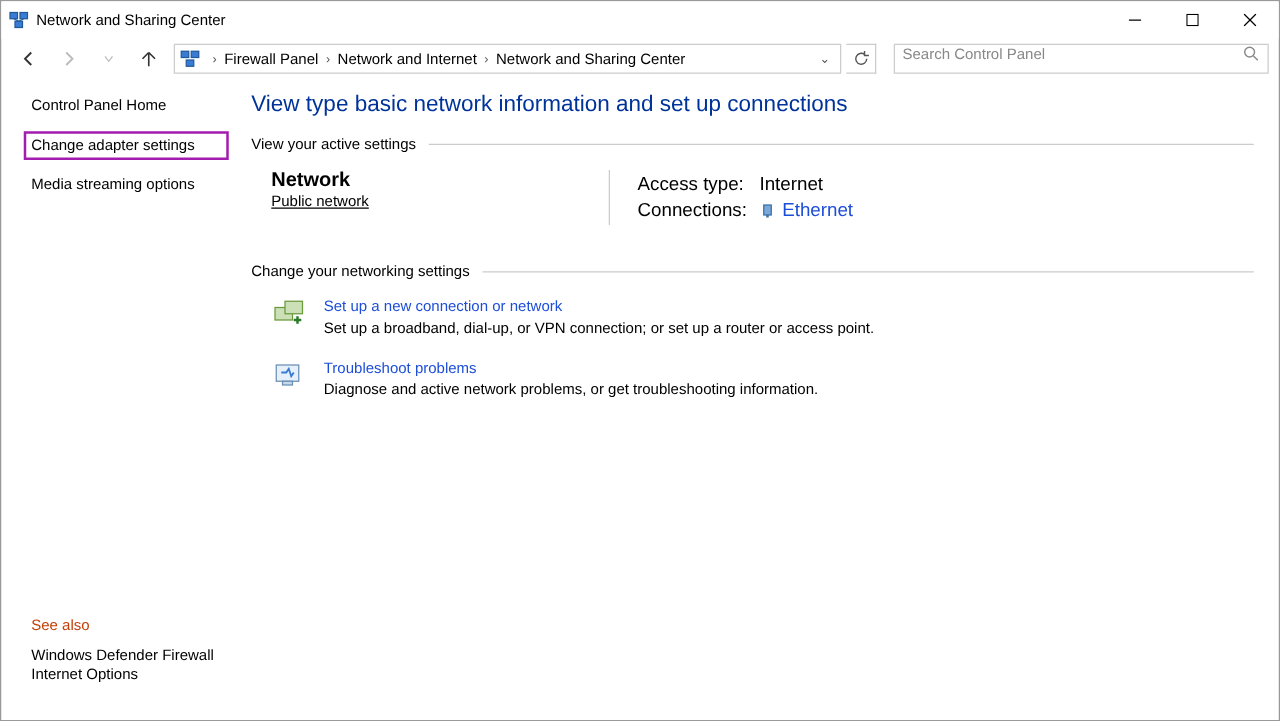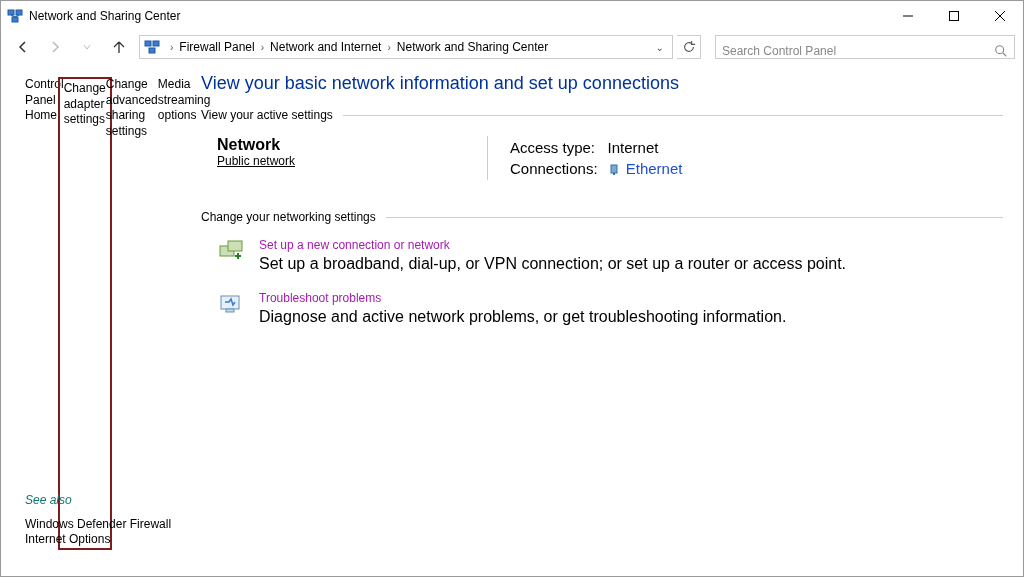--- a/index.html
+++ b/index.html
@@ -51,52 +51,52 @@
   .breadcrumb .chevron { color: #555; margin: 0 6px; font-size:10px; }
   .breadcrumb .bc-part {  }
   .breadcrumb .end-chevron { margin-left:auto; color:#555; font-size:10px; padding-right:4px;}
   .refresh-btn { width:24px; height:24px; border:1px solid #ccc; border-left:none; display:flex; align-items:center; justify-content:center; color:#555; }
   .searchbox {
     width: 300px;
     height: 24px;
     border: 1px solid #ccc;
     margin-left: 10px;
     display:flex;
-    align-items:flex-end;
+    align-items:flex-start;
     padding: 0 6px;
     color:#777;
   }
   .searchbox input { border:none; outline:none; flex:1; font-size:12px; color:#333; background:transparent;}
   .searchbox input::placeholder { color:#888; }
   .searchbox .search-icon { color:#888; }
   
   .main-area {
     display:flex;
     height: calc(100% - 62px);
   }
   .sidebar {
     width: 190px;
     padding: 14px 14px 14px 24px;
     display:flex;
-    flex-direction:row;
+    flex-direction:column;
     font-size:12px;
   }
   .sidebar .side-link {
     margin-bottom: 12px;
     color:#000;
     cursor:pointer;
     line-height:1.3;
   }
   .highlighted {
-    border: 2px solid #7f1d1d;
+    border: 2px solid #a21caf;
     margin-left:-6px; margin-right:-6px;
     padding:2px 4px;
   }
   .sidebar-bottom { position:absolute; bottom:16px; left:24px; width:170px; }
-  .see-also { color:#0f766e; margin-bottom:10px;font-style:italic; }
+  .see-also { color:#c2410c; margin-bottom:10px; }
   .content {
     flex:1;
     padding: 10px 20px 0 10px;
   }
   .page-heading {
     color:#003399;
     font-size:18px;
     font-weight:400;
     margin-bottom:14px;
   }
@@ -118,22 +118,22 @@
   }
   .net-name { font-weight:600; font-size:16px; }
   .net-sub { font-size:12px;text-decoration:underline; }
   .vsep { width:1px; background:#ccc; height:44px; }
   .net-right { font-size:15px; }
   .net-right table td { padding:1px 8px 1px 0; vertical-align:middle;}
   .link-blue { color:#1d4ed8; cursor:pointer; }
   .eth-icon { display:inline-block; width:12px; height:12px; vertical-align:middle; margin-right:2px;}
   .settings-item { display:flex; gap:14px; margin:0 0 18px 16px; }
   .settings-item .icon-box { width:28px; height:28px; display:flex; align-items:center; justify-content:center; }
-  .settings-item .title { color:#a21caf; font-size:12px; margin-bottom:3px; cursor:pointer;}
-  .settings-item .desc { font-size:16px; color:#000; }
+  .settings-item .title { color:#1d4ed8; font-size:12px; margin-bottom:3px; cursor:pointer;}
+  .settings-item .desc { font-size:12px; color:#000; }
   svg { display:block; }
 </style>
 </head>
 <body>
 
 <div class="titlebar">
   <span class="app-icon">
     <svg width="16" height="16" viewBox="0 0 16 16">
       <rect x="1" y="2" width="6" height="5" fill="#3a7bd5" stroke="#215a9a"></rect>
       <rect x="9" y="2" width="6" height="5" fill="#3a7bd5" stroke="#215a9a"></rect>
@@ -216,32 +216,31 @@
         </svg>
     </span>
   </div>
 </div>
 
 <div class="main-area">
 
   <div class="sidebar">
     <div class="side-link">Control Panel Home</div>
     <div class="side-link highlighted">Change adapter settings</div>
-    <div class="side-link">Change advanced sharing settings</div>
     <div class="side-link">Media streaming options</div>
 
     <div class="sidebar-bottom">
       <div class="see-also">See also</div>
       <div class="side-link" style="margin-bottom:0">Windows Defender Firewall</div>
       <div class="side-link">Internet Options</div>
     </div>
   </div>
 
   <div class="content">
-    <div class="page-heading">View your basic network information and set up connections</div>
+    <div class="page-heading">View type basic network information and set up connections</div>
 
     <div class="section-label">
       <span>View your active settings</span>
       <span class="line"></span>
     </div>
 
     <div class="active-networks">
       <div class="net-left">
         <div class="net-name">Network</div>
         <div class="net-sub">Public network</div>

